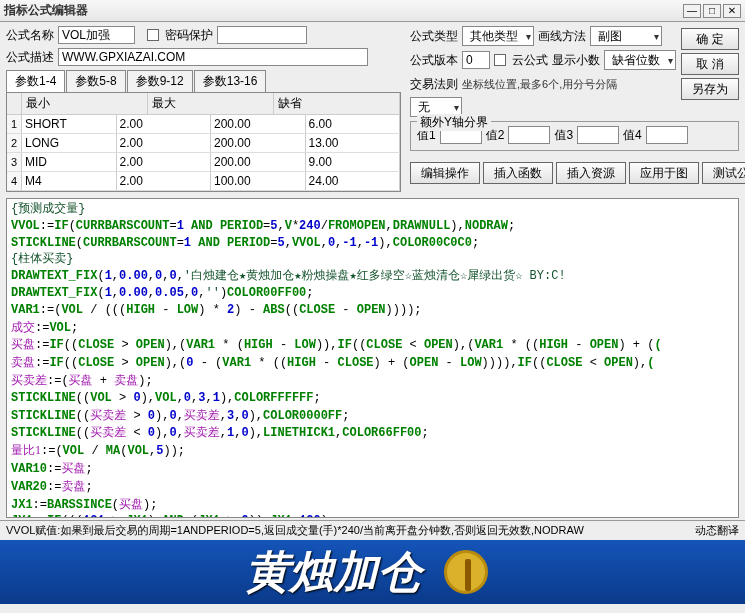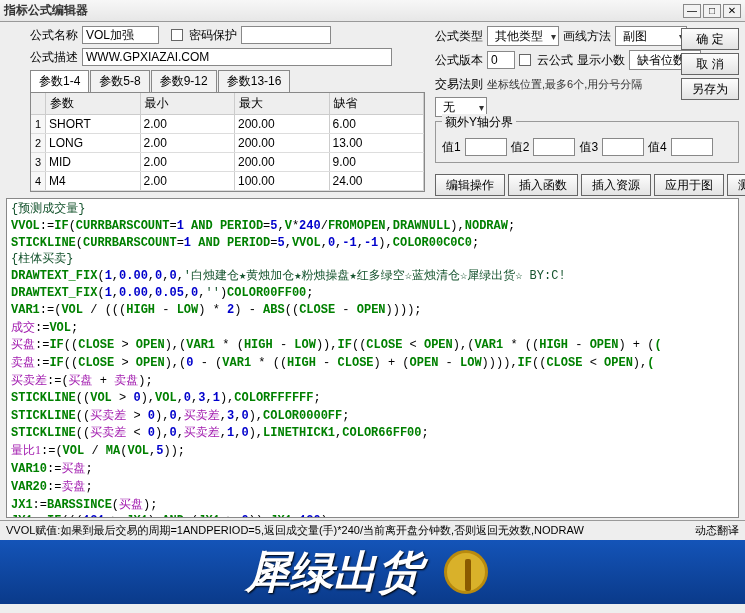--- a/index.html
+++ b/index.html
@@ -18,52 +18,52 @@
     .tabs { display: flex; margin-top: 4px; }
     .tab { border: 1px solid #888; border-bottom: none; background: #f2f2f2; padding: 2px 8px; margin-right: 1px; cursor: pointer; font-size: 12px; }
     .tab.active { background: #fff; }
     .param-table { border: 1px solid #888; background: #fff; width: 395px; }
     .param-head { display: flex; background: #eee; border-bottom: 1px solid #ccc; }
     .param-head div { flex: 1; padding: 2px 4px; border-right: 1px solid #ccc; font-size: 12px; }
     .param-body .prow { display: flex; border-bottom: 1px solid #ddd; }
     .param-body .pnum { width:15px; text-align:center; border-right:1px solid #ccc; background:#f7f7f7; display:flex; align-items:center; justify-content:center; font-size:11px;}
     .param-body .pcell { flex: 1; border-right: 1px solid #ccc; }
     .param-body input { width: 100%; border: none; height: 18px; padding: 1px 3px; font-family: inherit; font-size: 12px; }
-    .right-panel { position: absolute; left: 435px; top: 26px; right: 6px; }
+    .right-panel { position: absolute; left: 410px; top: 26px; right: 6px; }
     .code-area { background: #fff; border: 1px solid #888; margin: 2px 6px; height: 320px; overflow: auto; padding: 2px 4px; }
     .code-area pre { font-family: Consolas, "Courier New", monospace; font-size: 12px; line-height: 1.4; white-space: pre; }
     .kw-blue { color: #0000CC; font-weight: bold; }
     .kw-green { color: #008000; font-weight: bold; }
     .kw-red { color: #14532d; }
     .kw-black { color: #a21caf; font-family: Liberation Serif, serif; }
     .footer-status { background: #eee; border-top:1px solid #999; padding: 2px 6px; font-size: 11px; display:flex; justify-content:space-between;}
     .watermark { height: 64px; background: linear-gradient(#1454b8,#0a3a8a); color: #fff; display: flex; align-items: center; justify-content: center; font-size: 32px; font-weight: bold; font-family: Arial,sans-serif;}
     .wm-left { font-family: "SimHei",sans-serif; font-size:44px; color:#fff; margin-right:10px; font-style:italic; text-shadow:1px 1px 2px #000;}
     .wm-icon { width:44px; height:44px; background:#d9b12a; border-radius:50%; margin:0 12px; position:relative; border:3px solid #b88a0e;}
     .wm-icon::after { content:""; position:absolute; left:18px; top:6px; width:6px; height:32px; background:#8a5a00; border-radius:2px;}
     .wm-url { font-style:italic; font-family: Arial,sans-serif; text-shadow:1px 1px 2px #000;}
     .button-row { display: flex; gap: 3px; margin-top: 11px; }
     .fieldset { border:1px solid #999; padding:4px 6px 6px; margin-bottom:4px; position:relative;}
     .fieldset .legend { position:absolute; top:-8px; left:6px; background:#eee; padding:0 3px; font-size:12px;}
-    .val-row { display:flex; gap:4px; align-items:center; margin-top:12px;}
+    .val-row { display:flex; gap:4px; align-items:center; margin-top:0;}
     .val-row .input { width:42px;}
     .top-right-buttons { position:absolute; right:6px; top:28px; display:flex; flex-direction:column; gap:3px;}
     .top-right-buttons .btn { width:58px;}
   </style>
 </head>
 <body>
 
 <div class="titlebar">
   <span class="title">指标公式编辑器</span>
   <span class="win-btn">—</span>
   <span class="win-btn">□</span>
   <span class="win-btn">✕</span>
 </div>
 
-<div class="form-area" style="width:410px;margin-left:24px;">
+<div class="form-area" style="width:410px;">
   <div class="row">
     <span class="label">公式名称</span>
     <input class="input" style="width: 77px;" value="VOL加强">
     <span style="width:4px"></span>
     <span class="chk-box"></span>
     <span class="label">密码保护</span>
     <input class="input" style="width: 90px;">
   </div>
   <div class="row">
     <span class="label">公式描述</span>
@@ -71,21 +71,20 @@
   </div>
   <div class="tabs">
     <div class="tab active">参数1-4</div>
     <div class="tab">参数5-8</div>
     <div class="tab">参数9-12</div>
     <div class="tab">参数13-16</div>
   </div>
   <div class="param-table">
     <div class="param-head">
       <div style="max-width:15px;padding:2px 0;"></div>
-      <div>参数</div>
       <div>最小</div>
       <div>最大</div>
       <div>缺省</div>
     </div>
     <div class="param-body" id="param-body">
         <div class="prow">
           <div class="pnum">1</div>
           <div class="pcell"><input value="SHORT" style=""></div>
           <div class="pcell"><input value="2.00" style=""></div>
           <div class="pcell"><input value="200.00" style=""></div>
@@ -189,15 +188,15 @@
 :=((( &gt; )  ( &gt; )),,);
 </pre>
 </div>
 
 <div class="footer-status">
   <span>VVOL赋值:如果到最后交易的周期=1ANDPERIOD=5,返回成交量(手)*240/当前离开盘分钟数,否则返回无效数,NODRAW</span>
   <span>动态翻译</span>
 </div>
 
 <div class="watermark">
-  <span class="wm-left">犀绿出货</span>
+  <span class="wm-left">黄烛加仓</span>
   <span class="wm-icon"></span>
 </div>
 
 </body></html>

